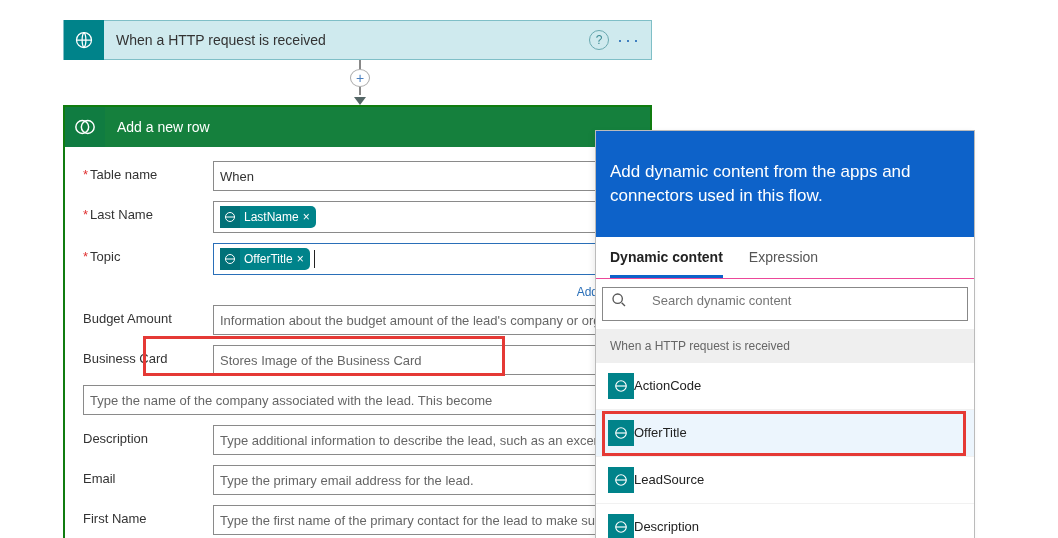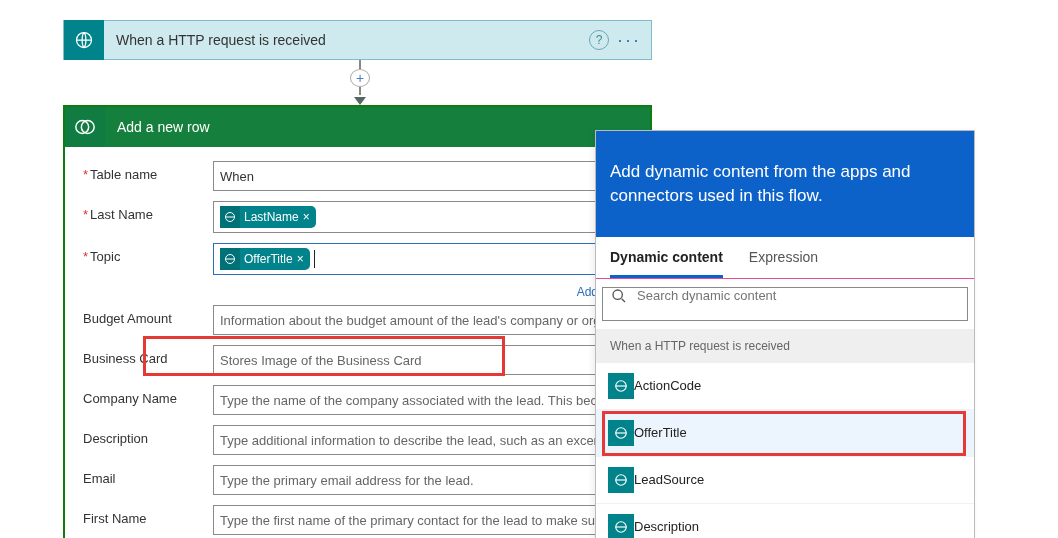--- a/index.html
+++ b/index.html
@@ -50,21 +50,21 @@
   .row-highlight { position:absolute; border:3px solid #e53935; }
 
   .add-dynamic-link { text-align:right; color:#2a6fb8; font-size:12px; cursor:pointer; margin:0 2px 6px 0; }
 
   
   .dyn-panel { position:absolute; left:595px; top:130px; width:380px; border:1px solid #bbb; background:#fff; box-shadow:-2px 2px 6px rgba(0,0,0,0.08); }
   .dyn-header { background:#0d62c9; color:#fff; padding:29px 14px; font-size:17px; line-height:1.4; }
   .dyn-tabs { display:flex; border-bottom:1px solid #ec4899; padding:0 14px; gap:26px; }
   .dyn-tab { padding:12px 0 10px; font-size:14px; color:#555; cursor:pointer; }
   .dyn-tab.active { color:#222; font-weight:600; border-bottom:3px solid #0d62c9; }
-  .dyn-search { margin:8px 6px 0 6px; border:1px solid #888; background:#fff; height:34px; display:flex; align-items:flex-end; padding:16px 8px; gap:8px; }
+  .dyn-search { margin:8px 6px 0 6px; border:1px solid #888; background:#fff; height:34px; display:flex; align-items:flex-start; padding:4px 8px; gap:23px; }
   .dyn-search input { border:none; outline:none; flex:1; font-size:13px; background:transparent; }
   .dyn-group { background:#efefef; color:#666; font-size:12px; padding:10px 14px; margin-top:8px; }
   .dyn-item { display:flex; align-items:center; padding:10px 12px; font-size:13px; color:#222; cursor:pointer; border-bottom:1px solid #f1f1f1; }
   .dyn-item.selected { background:#ecf5fd; }
   .dyn-item-icon { width:26px; height:26px; background:#00838a; display:flex; align-items:center; justify-content:center; color:#fff; }
   .dyn-item-wrap { position:relative; }
   .dyn-item-highlight { position:absolute; inset:1px 8px 1px 6px; border:3px solid #e53935; pointer-events:none; }
 
   svg { display:block; }
 </style>
@@ -152,21 +152,20 @@
           <span class="placeholder">Information about the budget amount of the lead's company or organ</span>
         </div>
     </div>
     <div class="form-row">
       <div class="form-label">Business Card</div>
       <div class="field-input">
           <span class="placeholder">Stores Image of the Business Card</span>
         </div>
     </div>
     <div class="form-row">
-      <div class="form-label">Company Name</div>
       <div class="field-input">
           <span class="placeholder">Type the name of the company associated with the lead. This become</span>
         </div>
     </div>
     <div class="form-row">
       <div class="form-label">Description</div>
       <div class="field-input">
           <span class="placeholder">Type additional information to describe the lead, such as an excerpt fr</span>
         </div>
     </div>

